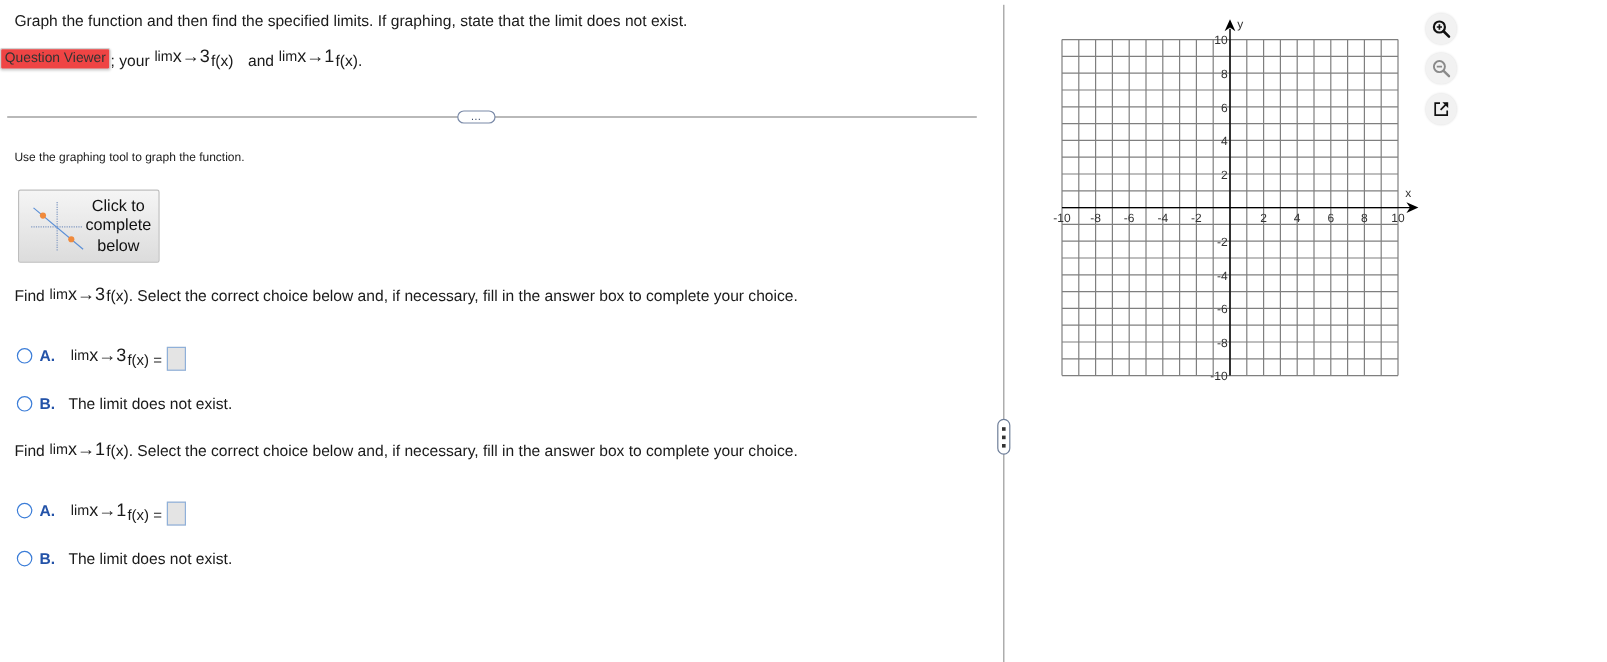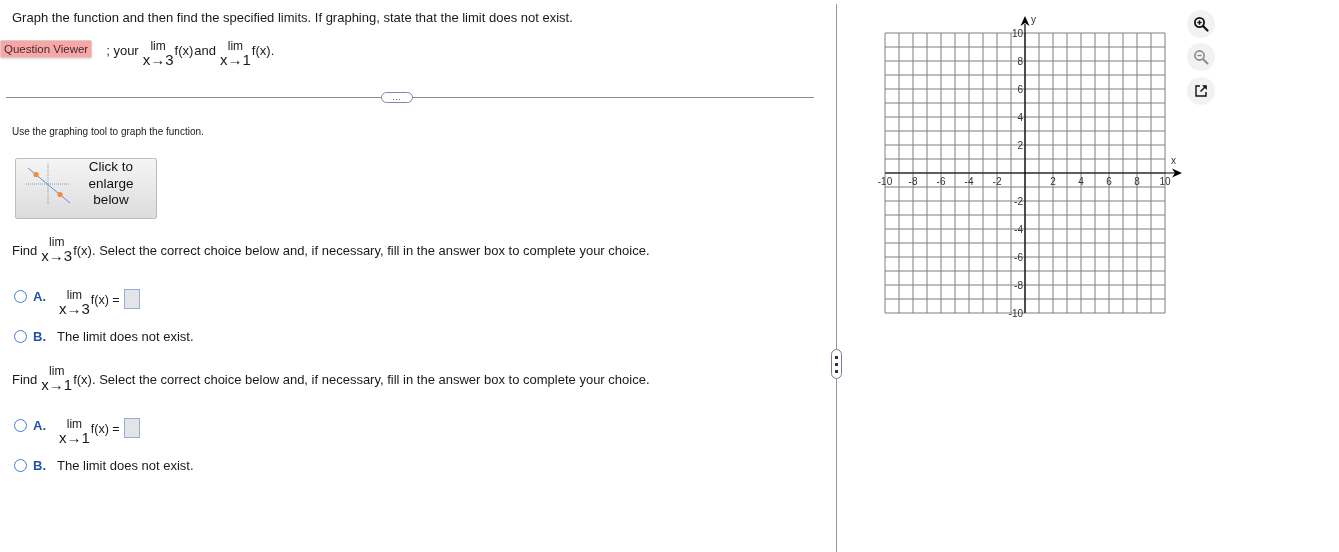--- a/index.html
+++ b/index.html
@@ -4,33 +4,33 @@
 <style>
   * { box-sizing: border-box; margin: 0; padding: 0; }
   html, body { width: 1339px; height: 552px; background: #ffffff; overflow: hidden; }
   body { position: relative; font-family: "Liberation Sans", sans-serif; font-size: 13px; color: #1a1a1a; }
 
   .abs { position: absolute; }
 
   .instruction { left: 12px; top: 10px; font-size: 13px; white-space: nowrap; }
 
   .qline { left: 0; top: 40px; height: 30px; display: flex; align-items: flex-start; white-space: nowrap; font-size: 13px; }
-  .qv-tooltip { background: #fca5a5; border: 1px solid #d2d2d2; border-radius: 2px; color: #333; font-size: 11.5px; padding: 1px 3px; line-height: 14px; box-shadow: 0 1px 2px rgba(0,0,0,0.15); margin-right: 14px; }
+  .qv-tooltip { background: #ef4444; border: 1px solid #d2d2d2; border-radius: 2px; color: #333; font-size: 11.5px; padding: 1px 3px; line-height: 14px; box-shadow: 0 1px 2px rgba(0,0,0,0.15); margin-right: 0; }
   .qline .txt { padding-top: 3px; }
 
-  .lim { display: inline-flex; flex-direction: column; align-items: center; vertical-align: top; line-height: 12px; margin: 0 1px 0 4px; }
+  .lim { display: inline-flex; flex-direction: row; align-items: center; vertical-align: top; line-height: 12px; margin: 0 1px 0 4px; }
   .lim .top { font-size: 12px; }
   .lim .bot { font-size: 15px; margin-top: 2px; }
 
   .divider { left: 6px; top: 97px; width: 808px; height: 1px; background: #8c8c8c; }
   .dots-pill { left: 381px; top: 92px; width: 32px; height: 11px; border: 1px solid #7a8aa8; border-radius: 6px; background: #fff; font-size: 9px; line-height: 8px; text-align: center; color: #3a4a6a; letter-spacing: 1px; }
 
   .graph-instr { left: 12px; top: 126px; font-size: 10px; white-space: nowrap; }
 
-  .enlarge-btn { left: 15px; top: 158px; width: 142px; height: 61px; border: 1px solid #bdbdbd; border-radius: 2px; background: linear-gradient(#f5f5f5, #dcdcdc); display: flex; cursor: pointer; }
+  .enlarge-btn { left: 15px; top: 158px; width: 118px; height: 61px; border: 1px solid #bdbdbd; border-radius: 2px; background: linear-gradient(#f5f5f5, #dcdcdc); display: flex; align-items: center; cursor: pointer; }
   .enlarge-btn svg { margin-left: 8px; }
   .enlarge-btn .lbl { flex: 1; text-align: center; font-size: 13.5px; line-height: 16.5px; color: #111; padding-right: 6px; }
 
   .find-line { left: 12px; white-space: nowrap; display: flex; align-items: center; font-size: 13px; }
   .find-line .txt { padding-top: 3px; }
 
   .choice { left: 14px; display: flex; align-items: flex-start; white-space: nowrap; font-size: 13px; cursor: pointer; }
   .radio { width: 13px; height: 13px; border: 1.5px solid #3b7dd8; border-radius: 50%; background: #fff; margin-top: 1px; }
   .choice-letter { color: #2352a8; font-weight: bold; margin-left: 6px; width: 24px; }
   .answer-box { display: inline-block; width: 16px; height: 20px; border: 1px solid #8fb0d9; background: #e4e4e4; margin-left: 4px; vertical-align: top; }
@@ -47,21 +47,21 @@
 <div class="abs instruction">Graph the function and then find the specified limits. If graphing, state that the limit does not exist.</div>
 
 <div class="abs qline">
   <span class="qv-tooltip">Question Viewer</span>
   <span class="txt">; your</span>
   <span class="lim">
     <span class="top">lim</span>
     <span class="bot">x→3</span>
   </span>
   <span class="txt">f(x)</span>
-  <span class="txt" style="margin-left:1px">and</span>
+  <span class="txt" style="margin-left:12px">and</span>
   <span class="lim">
     <span class="top">lim</span>
     <span class="bot">x→1</span>
   </span>
   <span class="txt">f(x).</span>
 </div>
 
 <div class="abs divider"></div>
 <div class="abs dots-pill">…</div>
 
@@ -70,21 +70,21 @@
 <div class="abs enlarge-btn">
   <svg width="48" height="50" viewBox="0 0 48 50">
     <line x1="24" y1="4" x2="24" y2="46" stroke="#7d96c0" stroke-width="1" stroke-dasharray="1,1"></line>
     <line x1="2" y1="25" x2="46" y2="25" stroke="#7d96c0" stroke-width="1" stroke-dasharray="1,1"></line>
     <line x1="4" y1="9" x2="46" y2="44" stroke="#5b8fd6" stroke-width="1"></line>
     <circle cx="12" cy="15.5" r="2.6" fill="#f08a3c"></circle>
     <circle cx="36" cy="35.5" r="2.6" fill="#f08a3c"></circle>
   </svg>
   <div class="lbl">
     <div>Click to</div>
-    <div>enlarge</div>
+    <div>complete</div>
     <div>below</div>
   </div>
 </div>
 
 <div class="abs find-line" style="top:236px">
   <span class="txt">Find</span>
   <span class="lim">
     <span class="top">lim</span>
     <span class="bot">x→3</span>
   </span>

